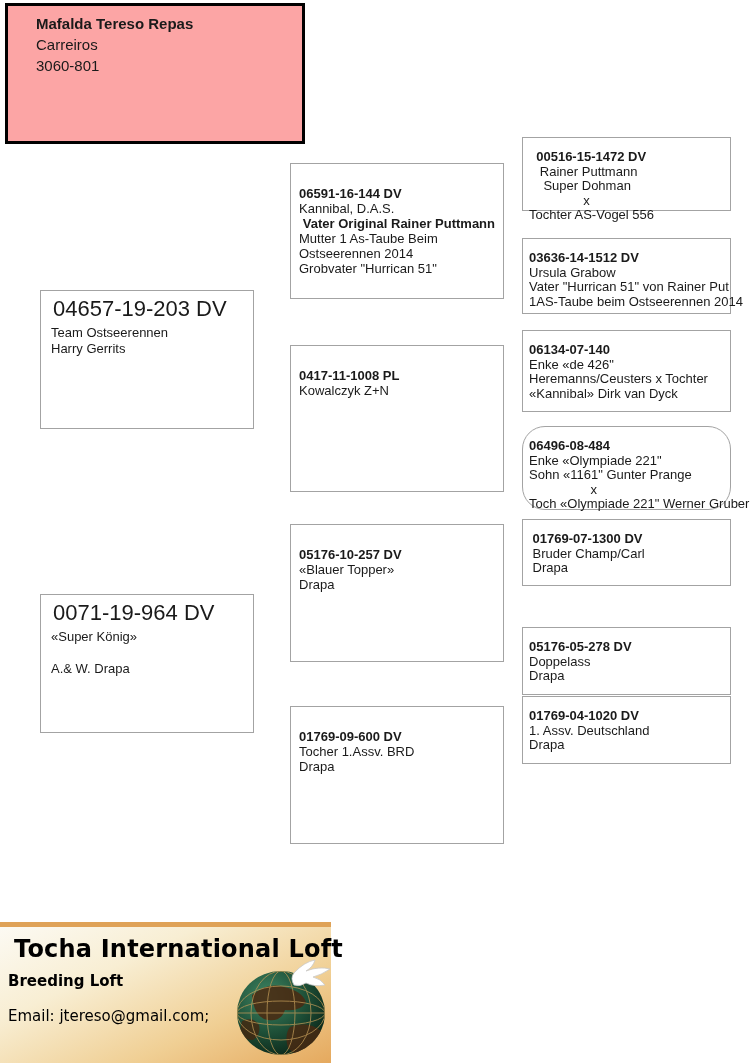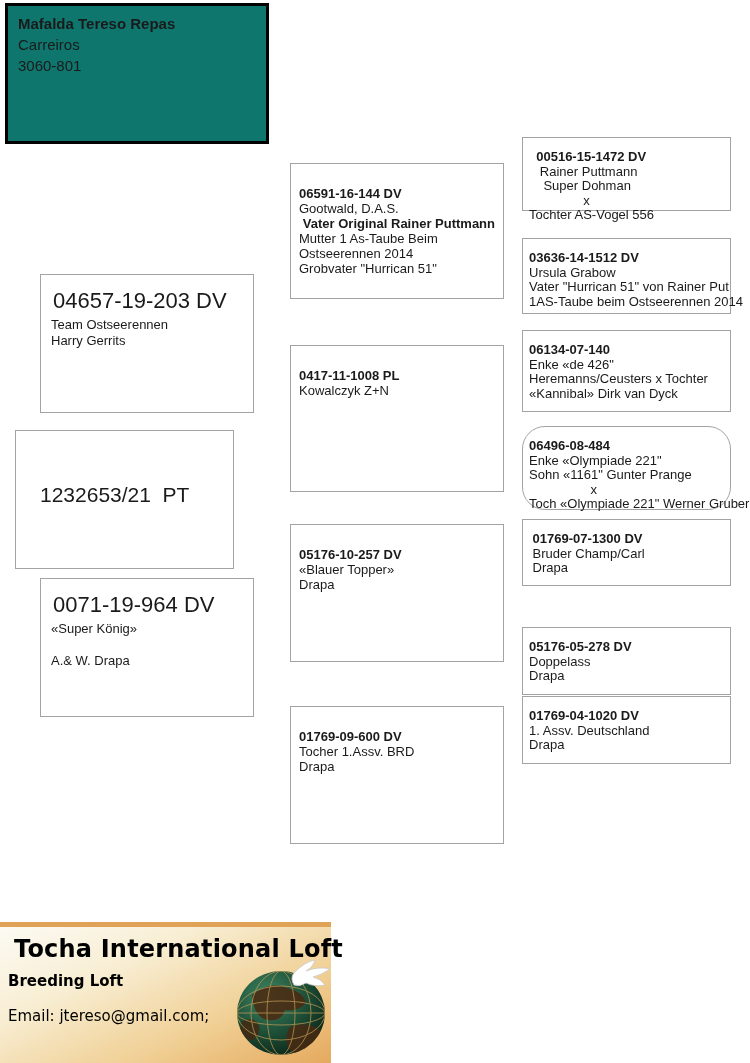--- a/index.html
+++ b/index.html
@@ -3,27 +3,27 @@
 <meta charset="utf-8">
 <style>
   html,body{margin:0;padding:0;background:#fff;}
   #page{
     position:relative;width:750px;height:1063px;background:#ffffff;
     font-family:"Liberation Sans", sans-serif;color:#1a1a1a;overflow:hidden;
   }
   
   #owner-card{
     position:absolute;left:5px;top:3px;width:238px;height:121px;
-    border:3px solid #000;padding:7px 10px;font-size:15px;line-height:21px;
-    background:#0f766e;
+    border:3px solid #000;padding:7px 28px;font-size:15px;line-height:21px;
+    background:#fca5a5;
   }
   #owner-card .name{font-weight:bold;}
   
   .pbox{position:absolute;border:1px solid #a3a3a3;background:#fff;box-sizing:border-box;}
-  .gen12{padding:8px 10px;font-size:13px;line-height:16px;}
+  .gen12{padding:0 10px;font-size:13px;line-height:16px;margin-top:16px;}
   .gen2{padding:22px 8px;font-size:13px;line-height:15px;}
   .gen3{padding:12px 6px;font-size:13px;line-height:14.6px;}
   .ring{font-weight:bold;white-space:pre;}
   .ring-lg{font-weight:normal;font-size:22px;line-height:28px;white-space:pre;margin:4px 0 2px 2px;}
   .line{white-space:pre;min-height:13px;}
   .b{font-weight:bold;text-align:right;}
   
   #father{left:40px;top:274px;width:214px;height:139px;}
   #subject{left:15px;top:430px;width:219px;height:139px;}
   #mother{left:40px;top:578px;width:214px;height:139px;}
@@ -68,37 +68,34 @@
   </div>
 
   <div class="pbox gen12" id="father">
     <div class="ring-lg">04657-19-203 DV</div>
     <div>
         <div class="line">Team Ostseerennen</div>
         <div class="line">Harry Gerrits</div>
       </div>
   </div>
 
-  <div class="pbox gen12" id="subject">
-    <div class="ring-lg">1232653/21  PT</div>
-  </div>
 
   <div class="pbox gen12" id="mother">
     <div class="ring-lg">0071-19-964 DV</div>
     <div>
         <div class="line">«Super König»</div>
         <div class="line">&nbsp;</div>
         <div class="line">A.&amp; W. Drapa</div>
       </div>
   </div>
 
   <div class="pbox gen2" id="gp1">
     <div class="ring">06591-16-144 DV</div>
     <div>
-        <div class="line">Gootwald, D.A.S.</div>
+        <div class="line">Kannibal, D.A.S.</div>
         <div class="line b">Vater Original Rainer Puttmann</div>
         <div class="line">Mutter 1 As-Taube Beim</div>
         <div class="line">Ostseerennen 2014</div>
         <div class="line">Grobvater "Hurrican 51"</div>
       </div>
   </div>
   <div class="pbox gen2" id="gp2">
     <div class="ring">0417-11-1008 PL</div>
     <div>
         <div class="line">Kowalczyk Z+N</div>

